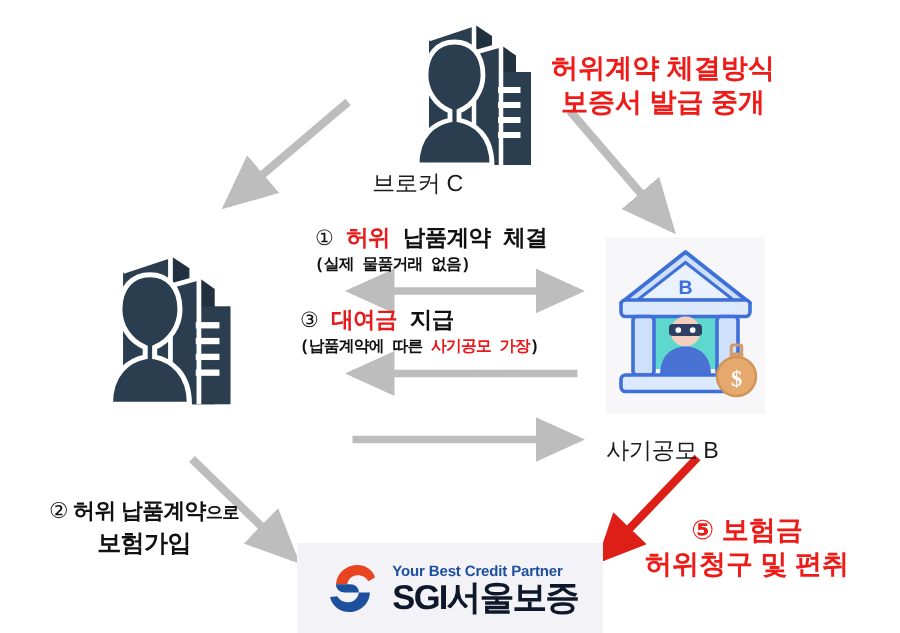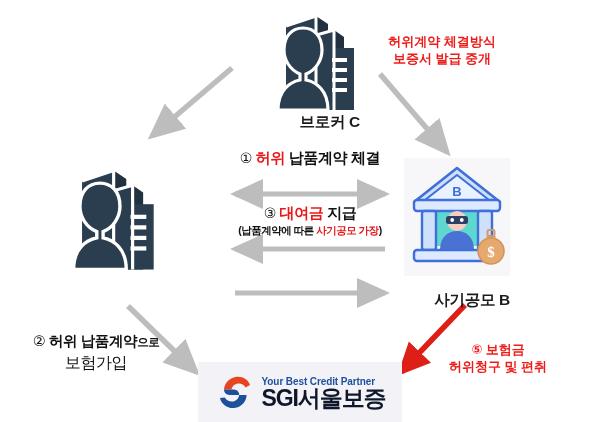--- a/index.html
+++ b/index.html
@@ -24,43 +24,44 @@
     position: absolute;
     left: 0; top: 0;
     width: 600px; height: 422px;
     pointer-events: none;
   }
 
   
   .node-dark-icon { display: block; }
 
   .node-label {
-    text-align: right;
+    text-align: left;
     color: #1b1b1b;
     font-size: 15.5px;
-    font-weight: 700;
+    font-weight: 400;
     letter-spacing: -0.3px;
     white-space: nowrap;
   }
 
   
   .red-text {
     color: #ee1c19;
     font-weight: bold;
     text-align: center;
     line-height: 1.28;
     white-space: nowrap;
   }
-  .red-text.xl { font-size: 13px; }
+  .red-text.xl { font-size: 18px; }
 
   
   .flow-label {
-    text-align: center;
+    text-align: left;
     white-space: nowrap;
     color: #111111;
+    font-family: Liberation Mono, monospace;
   }
   .flow-main {
     font-size: 15px;
     font-weight: bold;
     letter-spacing: -0.4px;
   }
   .flow-main .circ {
     font-weight: normal;
     font-size: 14px;
   }
@@ -76,21 +77,21 @@
   
   .black-block {
     text-align: center;
     color: #111111;
     line-height: 1.35;
     white-space: nowrap;
   }
   .black-block .l1 { font-size: 14.5px; font-weight: bold; letter-spacing: -0.4px; }
   .black-block .l1 .circ { font-weight: normal; }
   .black-block .l1 .small { font-size: 11.5px; font-weight: bold; }
-  .black-block .l2 { font-size: 16px; font-weight: normal; letter-spacing: -0.4px; }
+  .black-block .l2 { font-size: 16px; font-weight: bold; letter-spacing: -0.4px; }
 
   
   .bank-panel {
     background: #f7f7fa;
     width: 106px;
     height: 118px;
   }
 
   
   .sgi-panel {
@@ -241,20 +242,23 @@
     </div>
     <div class="node-label" style="margin-top:14px;">사기공모 B</div>
   </div>
 
   <div class="abs" style="left:210px; top:149px; width:200px;">
     <div class="flow-label flow-main">
       <span class="circ">①</span>
       <span class="hl">허위</span>
       <span>납품계약 체결</span>
     </div>
+    <div class="flow-label flow-sub">
+      <span>(실제 물품거래 없음)</span>
+    </div>
   </div>
 
   <div class="abs" style="left:200px; top:204px; width:220px;">
     <div class="flow-label flow-main">
       <span class="circ">③</span>
       <span class="hl">대여금</span>
       <span>지급</span>
     </div>
     <div class="flow-label flow-sub">
       <span>(납품계약에 따른 </span><span class="hl">사기공모 가장</span><span>)</span>

